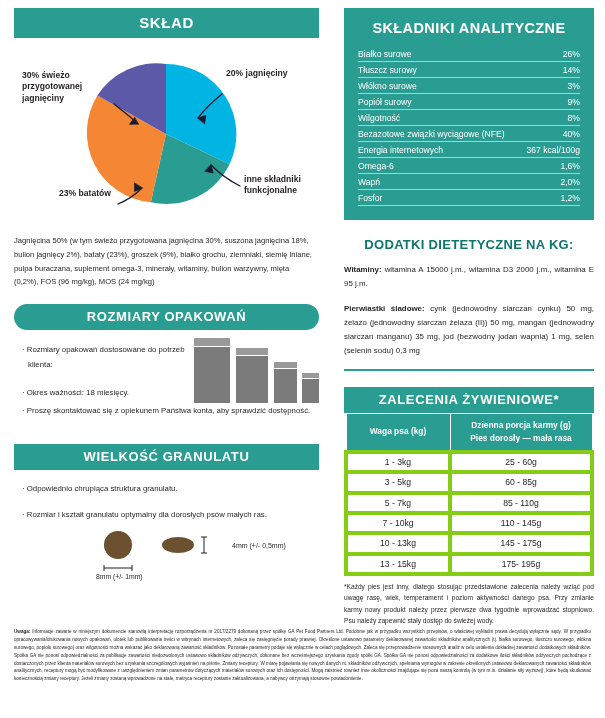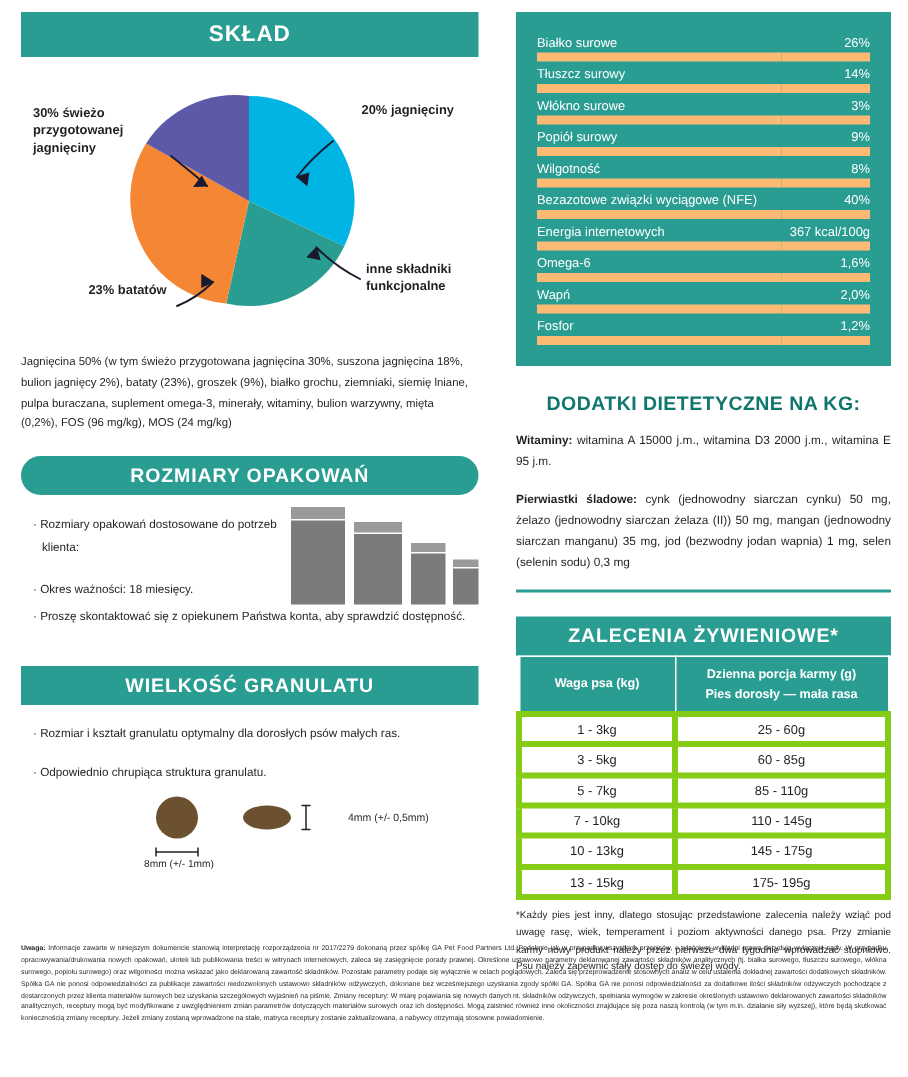--- a/index.html
+++ b/index.html
@@ -31,21 +31,21 @@
 
   .pie-wrap { position: relative; width: 305px; height: 192px; }
   .pie-svg { position: absolute; left: 0; top: 0; }
 
   .pie-label {
     position: absolute;
     font-size: 8.6px; font-weight: bold; line-height: 1.32;
     color: #231f20;
   }
   .lbl-lamb30 { left: 8px;  top: 32px; width: 90px; }
-  .lbl-lamb20 { left: 227px; top: 30px; width: 78px; }
+  .lbl-lamb20 { left: 212px; top: 30px; width: 78px; }
   .lbl-other  { left: 230px; top: 136px; width: 72px; }
   .lbl-sweet  { left: 36px;  top: 150px; width: 70px; text-align: center; }
 
   .ingredients {
     width: 300px;
     font-size: 7.6px;
     line-height: 1.82;
     color: #231f20;
     margin-top: 4px;
   }
@@ -92,21 +92,21 @@
     background: #2a9d92; color: #ffffff;
     width: 250px; padding: 12px 14px 14px 14px;
   }
   .panel-analit h2 {
     text-align: center; font-size: 14.5px; font-weight: bold;
     letter-spacing: 0.4px; margin-bottom: 10px;
   }
   table.analit { width: 100%; border-collapse: collapse; }
   table.analit td {
     font-size: 8.6px; padding: 2.5px 0 2.5px 0;
-    border-bottom: 6px solid #fdba74; color: #ffffff;
+    border-bottom: 1px solid #fdba74; color: #ffffff;
   }
   table.analit td.val { text-align: right; white-space: nowrap; }
 
   .bar-dodatki {
     color: #0f766e; background: transparent;
     text-align: center; font-weight: bold;
     font-size: 13px; margin-top: 17px; letter-spacing: 0.3px;
   }
   .dodatki-body { width: 250px; margin-top: 11px; }
   .dodatki-body p {
@@ -205,22 +205,22 @@
           <rect x="110" y="39" width="17" height="5" fill="#9a9a9a"></rect>
           <rect x="110" y="45" width="17" height="24"></rect>
         </g>
       </svg>
     </div>
 
     <div class="bar bar-granulat">WIELKOŚĆ GRANULATU</div>
 
     <div class="kib-block">
       <div class="kib-text">
+        <span class="b">· Odpowiednio chrupiąca struktura granulatu.</span>
         <span class="b">· Rozmiar i kształt granulatu optymalny dla dorosłych psów małych ras.</span>
-        <span class="b">· Odpowiednio chrupiąca struktura granulatu.</span>
       </div>
 
       <svg class="kib-graphic" width="200" height="52" viewBox="0 0 200 52">
         <circle cx="26" cy="17" r="14" fill="#6b5130"></circle>
         <g stroke="#231f20" stroke-width="1">
           <line x1="12" y1="40" x2="40" y2="40"></line>
           <line x1="12" y1="37" x2="12" y2="43"></line>
           <line x1="40" y1="37" x2="40" y2="43"></line>
         </g>
         <ellipse cx="86" cy="17" rx="16" ry="8" fill="#6b5130"></ellipse>
@@ -232,20 +232,21 @@
       </svg>
 
       <div class="kib-cap cap-8mm">8mm (+/- 1mm)</div>
       <div class="kib-cap cap-4mm">4mm (+/- 0,5mm)</div>
     </div>
   </div>
 
   <div class="col-right">
 
     <div class="panel-analit">
+      <h2>SKŁADNIKI ANALITYCZNE</h2>
       <table class="analit">
         <tbody>
           <tr>
             <td>Białko surowe</td>
             <td class="val">26%</td>
           </tr>
           <tr>
             <td>Tłuszcz surowy</td>
             <td class="val">14%</td>
           </tr>

